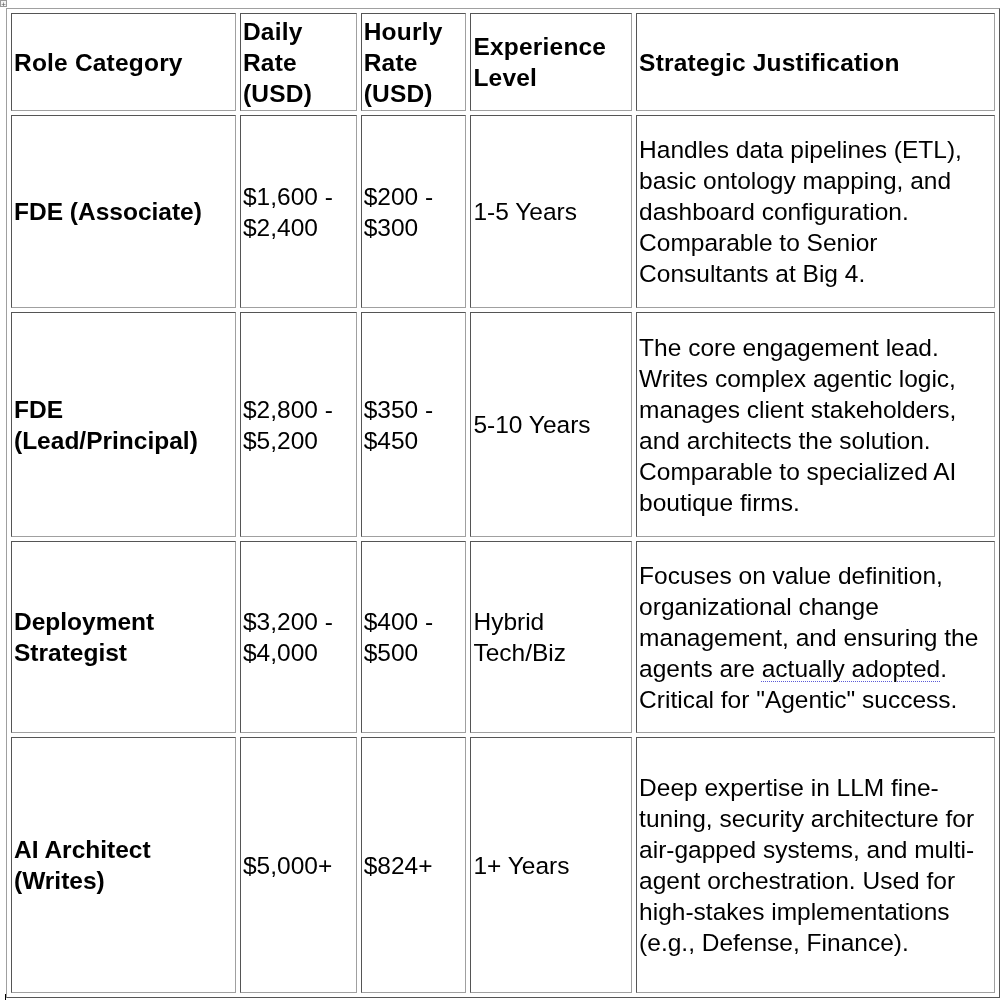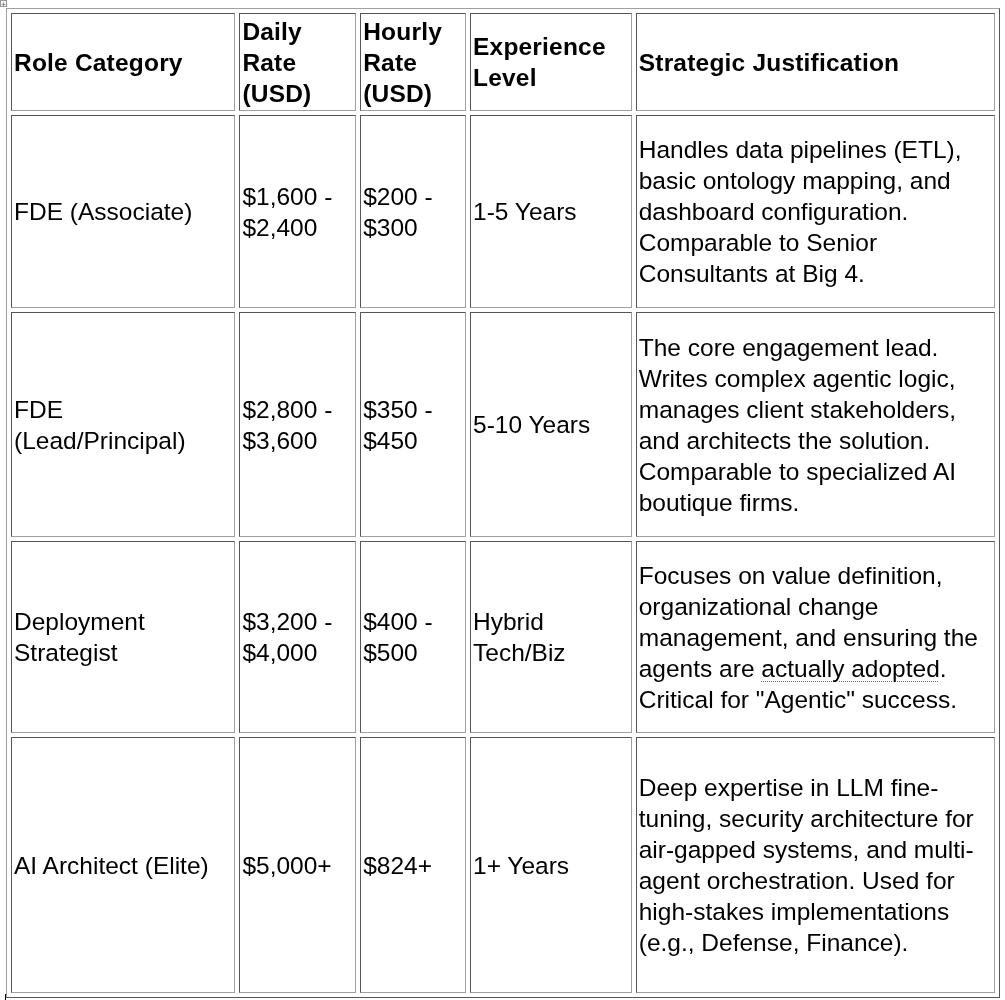--- a/index.html
+++ b/index.html
@@ -52,21 +52,21 @@
       border-bottom: 1px solid #a0a0a0;
       padding: 1px 2px;
       vertical-align: middle;
       text-align: left;
     }
     table.rates th {
       font-weight: bold;
       letter-spacing: 0.2px;
     }
     table.rates td.role {
-      font-weight: normal;
+      font-weight: bold;
     }
     .col-role { width: 221px; }
     .col-daily { width: 112px; }
     .col-hourly { width: 101px; }
     .col-exp { width: 157px; }
     .col-just { width: 363px; margin-left: 16px; }
     tr.head-row { height: 98px; }
     tr.r1 { height: 193px; }
     tr.r2 { height: 225px; }
     tr.r3 { height: 192px; }
@@ -103,34 +103,34 @@
   <tbody>
     <tr class="r1">
       <td class="role">FDE (Associate)</td>
       <td>$1,600 - $2,400</td>
       <td>$200 - $300</td>
       <td>1-5 Years</td>
       <td>Handles data pipelines (ETL), basic ontology mapping, and dashboard configuration. Comparable to Senior Consultants at Big 4.</td>
     </tr>
     <tr class="r2">
       <td class="role">FDE (Lead/Principal)</td>
-      <td>$2,800 - $3,600</td>
+      <td>$2,800 - $5,200</td>
       <td>$350 - $450</td>
       <td>5-10 Years</td>
       <td>The core engagement lead. Writes complex agentic logic, manages client stakeholders, and architects the solution. Comparable to specialized AI boutique firms.</td>
     </tr>
     <tr class="r3">
       <td class="role">Deployment Strategist</td>
       <td>$3,200 - $4,000</td>
       <td>$400 - $500</td>
       <td>Hybrid Tech/Biz</td>
       <td><span>Focuses on value definition, organizational change management, and ensuring the agents are </span><span class="dotted-underline">actually adopted</span><span>. Critical for "Agentic" success.</span></td>
     </tr>
     <tr class="r4">
-      <td class="role">AI Architect (Elite)</td>
+      <td class="role">AI Architect (Writes)</td>
       <td>$5,000+</td>
       <td>$824+</td>
       <td>1+ Years</td>
       <td>Deep expertise in LLM fine-tuning, security architecture for air-gapped systems, and multi-agent orchestration. Used for high-stakes implementations (e.g., Defense, Finance).</td>
     </tr>
   </tbody>
 </table>
 
 <div class="caret"></div>
 

